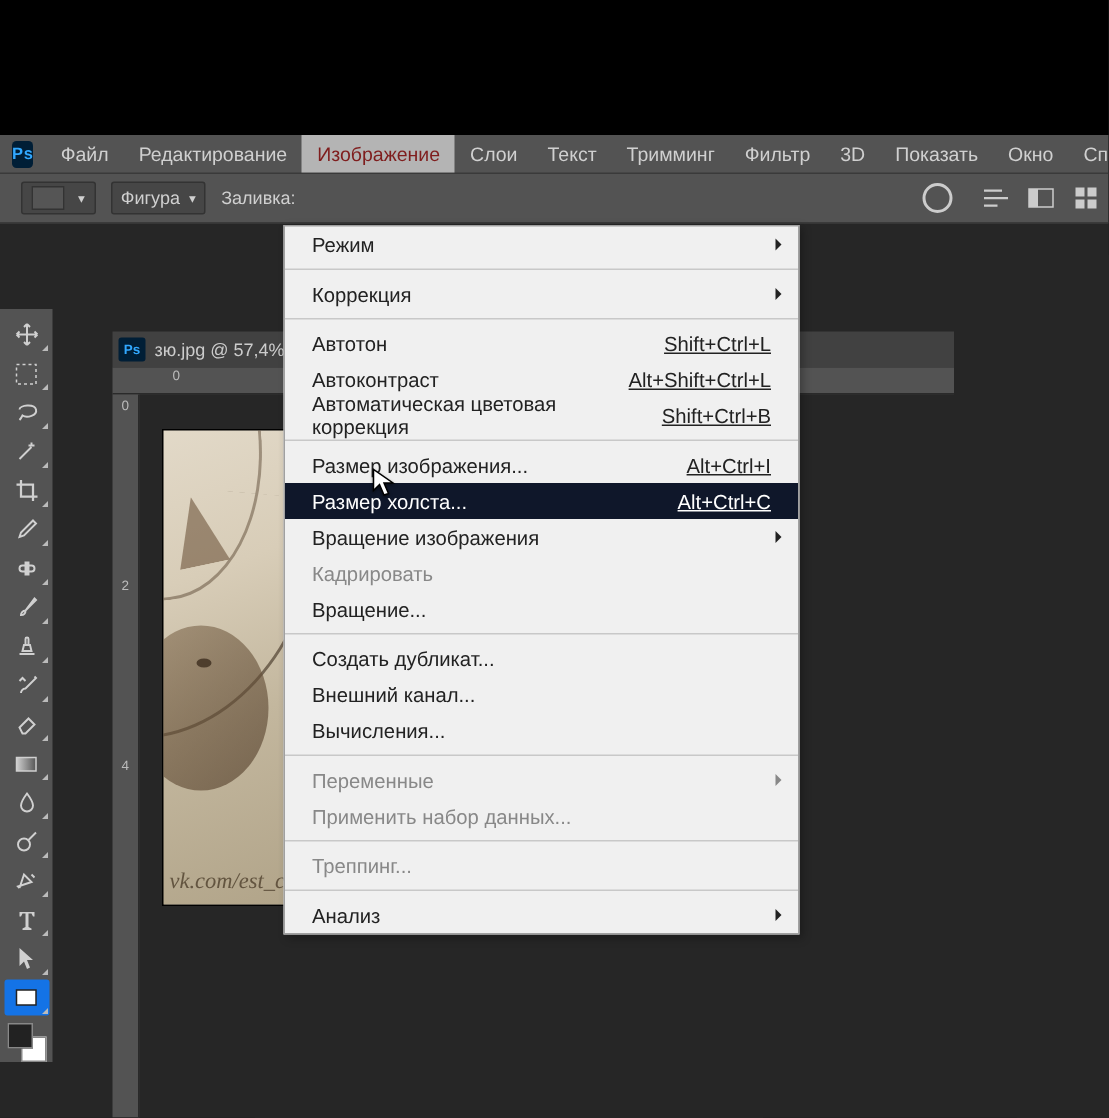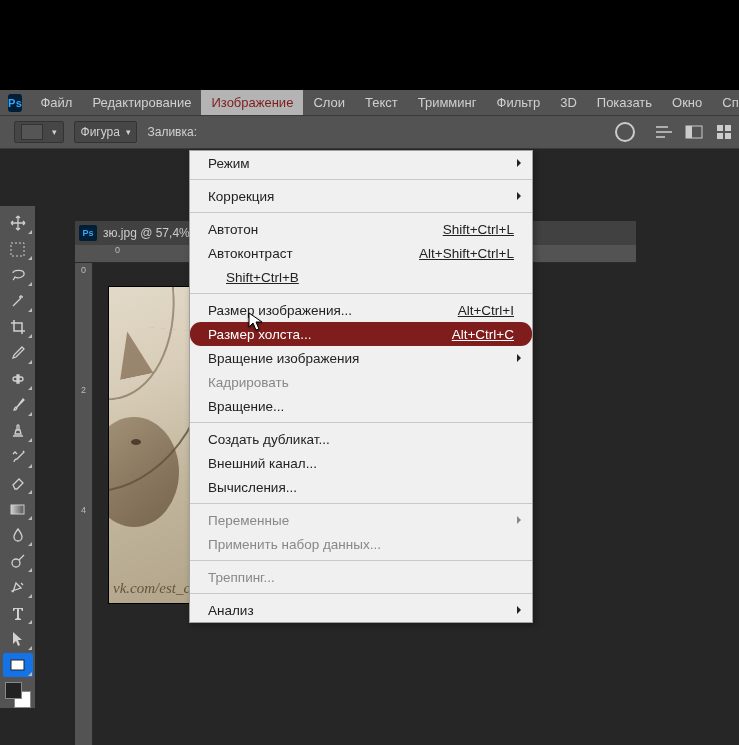--- a/index.html
+++ b/index.html
@@ -40,21 +40,21 @@
   .image .stroke { position:absolute; border:2px solid rgba(80,60,40,.45); border-left:none; border-top:none; border-radius:0 0 90% 0; }
   .image .s1 { left:-10px; top:-10px; width:80px; height:120px; transform:rotate(-6deg); }
   .image .s2 { left:-30px; top:40px; width:130px; height:170px; transform:rotate(5deg); border-color:rgba(60,45,30,.6); }
   .image .ear { position:absolute; left:6px; top:44px; width:34px; height:46px; background:rgba(110,85,60,.6); clip-path:polygon(50% 0,100% 100%,0 100%); transform:rotate(-12deg); }
   .image .face { position:absolute; left:-20px; top:130px; width:90px; height:110px; background:linear-gradient(135deg,rgba(120,95,65,.5),rgba(90,70,50,.7)); border-radius:50%; }
   .image .eye { position:absolute; left:22px; top:152px; width:10px;height:6px;background:rgba(60,45,30,.8);border-radius:50%; }
   .image .wm { position:absolute; left:4px; bottom:6px; font-size:15px; color:rgba(90,75,55,.9); font-style:italic; font-family:Georgia,serif;text-align:center; }
   
   .menu { position:absolute; left:189px; top:115px; width:344px; background:#f0f0f0; border:1px solid #a0a0a0; box-shadow:2px 2px 6px rgba(0,0,0,.3); font-size:13.5px; color:#222; z-index:50;margin-top:35px; }
   .menu .row { display:flex; align-items:center; height:24px; padding:0 18px; position:relative; }
-  .menu .row.hov { background:#7f1d1d; color:#fff;border-radius:11px; }
+  .menu .row.hov { background:#0f172a; color:#fff; }
   .menu .row.dis { color:#888; }
   .menu .row .txt { flex:1; }
   .menu .row .sc { padding-left:18px; white-space:nowrap;text-decoration:underline; }
   .menu .row .arr { position:absolute; right:10px; }
   .menu .row .arr svg { display:block; }
   .menu hr { border:none; border-top:1px solid #c8c8c8; margin:4px 0; }
   .cursor { position:absolute; left:248px; top:312px; z-index:60; pointer-events:none; }
   .cursor svg { filter:drop-shadow(0 1px 1px rgba(0,0,0,.5)); }
 </style>
 </head>
@@ -300,20 +300,21 @@
     <hr>
     <div class="row">
       <span class="txt">Автотон</span>
       <span class="sc">Shift+Ctrl+L</span>
     </div>
     <div class="row">
       <span class="txt">Автоконтраст</span>
       <span class="sc">Alt+Shift+Ctrl+L</span>
     </div>
     <div class="row">
+      <span class="txt">Автоматическая цветовая коррекция</span>
       <span class="sc">Shift+Ctrl+B</span>
     </div>
     <hr>
     <div class="row">
       <span class="txt">Размер изображения...</span>
       <span class="sc">Alt+Ctrl+I</span>
     </div>
     <div class="row hov">
       <span class="txt">Размер холста...</span>
       <span class="sc">Alt+Ctrl+C</span>

